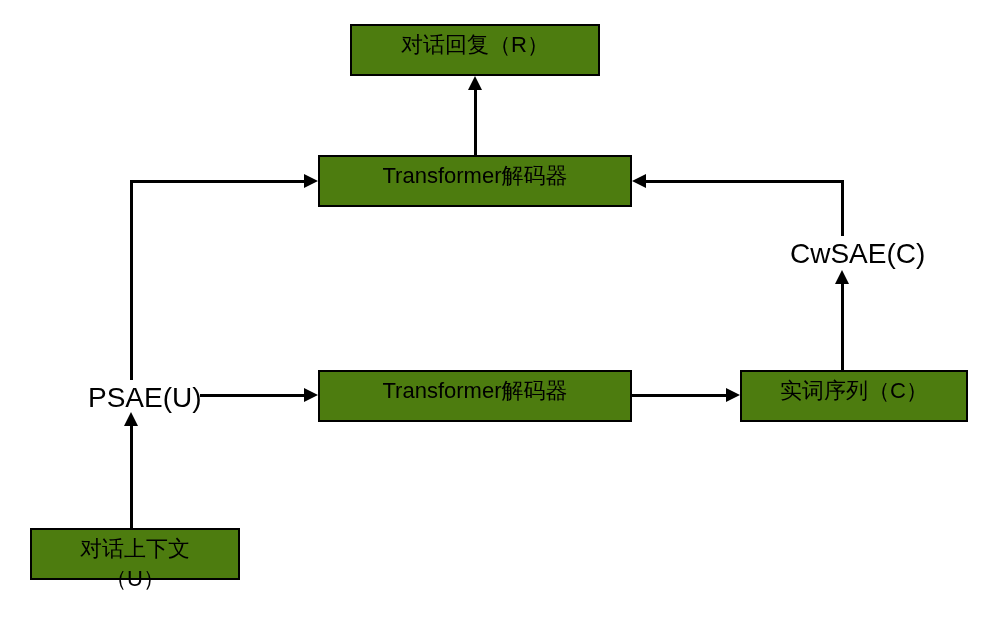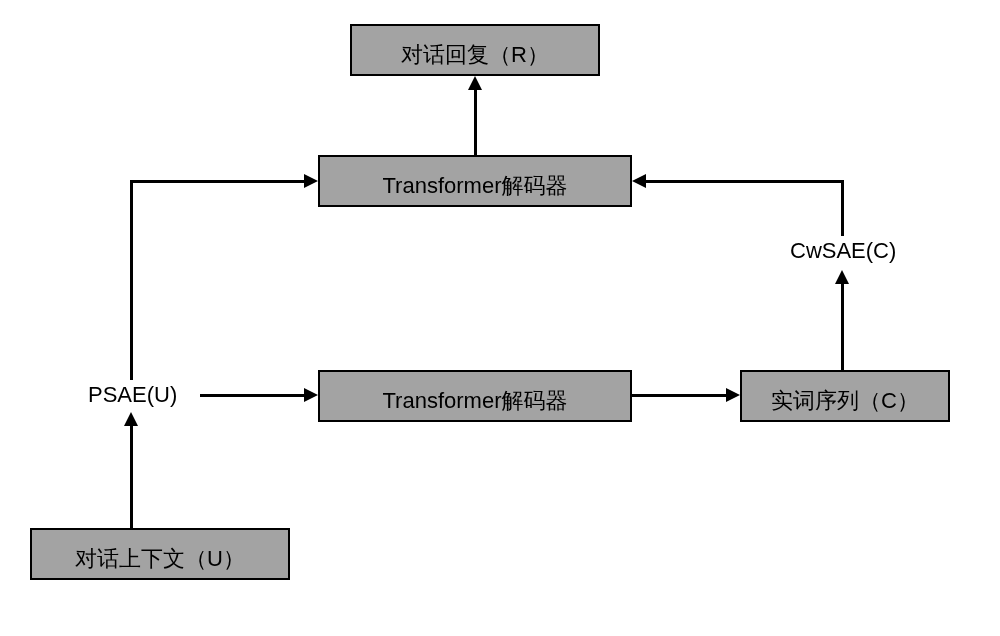--- a/index.html
+++ b/index.html
@@ -10,32 +10,32 @@
     body {
       width: 1000px;
       height: 636px;
       background: #fff;
       font-family: "SimSun", "Microsoft YaHei", Arial, sans-serif;
       position: relative;
     }
     .box {
       position: absolute;
       border: 2px solid #000;
-      background: #a3a3a3;
+      background: #4d7c0f;
       display: flex;
-      align-items: flex-end;
+      align-items: flex-start;
       justify-content: center;
       font-size: 22px;
       font-weight: normal;
       text-align: center;
       padding: 4px 19px;
     }
     .label {
       position: absolute;
-      font-size: 22px;
+      font-size: 28px;
       font-weight: normal;
       background: #fff;
     }
     .arrow-line {
       position: absolute;
       background: #000;
     }
     .arrow-head-up {
       position: absolute;
       width: 0;
@@ -84,21 +84,21 @@
 <div class="arrow-line" style="left:645px; top:180px; width:199px; height:3px;"></div>
 <div class="arrow-head-left" style="left:632px; top:174px;"></div>
 
 <div class="arrow-line" style="left:841px; top:282px; width:3px; height:90px;"></div>
 <div class="arrow-head-up" style="left:835px; top:270px;"></div>
 
 <div class="box" style="left:318px; top:370px; width:314px; height:52px;">
   <span>Transformer解码器</span>
 </div>
 
-<div class="box" style="left:740px; top:370px; width:210px; height:52px;">
+<div class="box" style="left:740px; top:370px; width:228px; height:52px;">
   <span>实词序列（C）</span>
 </div>
 
 <div class="arrow-line" style="left:632px; top:394px; width:95px; height:3px;"></div>
 <div class="arrow-head-right" style="left:726px; top:388px;"></div>
 
 <div class="label" style="left:88px; top:382px;">
   <span>PSAE(U)</span>
 </div>
 
@@ -106,15 +106,15 @@
 <div class="arrow-head-right" style="left:304px; top:388px;"></div>
 
 <div class="arrow-line" style="left:130px; top:180px; width:3px; height:200px;"></div>
 
 <div class="arrow-line" style="left:130px; top:180px; width:175px; height:3px;"></div>
 <div class="arrow-head-right" style="left:304px; top:174px;"></div>
 
 <div class="arrow-line" style="left:130px; top:424px; width:3px; height:104px;"></div>
 <div class="arrow-head-up" style="left:124px; top:412px;"></div>
 
-<div class="box" style="left:30px; top:528px; width:260px; height:52px;">
+<div class="box" style="left:30px; top:528px; width:210px; height:52px;">
   <span>对话上下文（U）</span>
 </div>
 
 </body></html>

